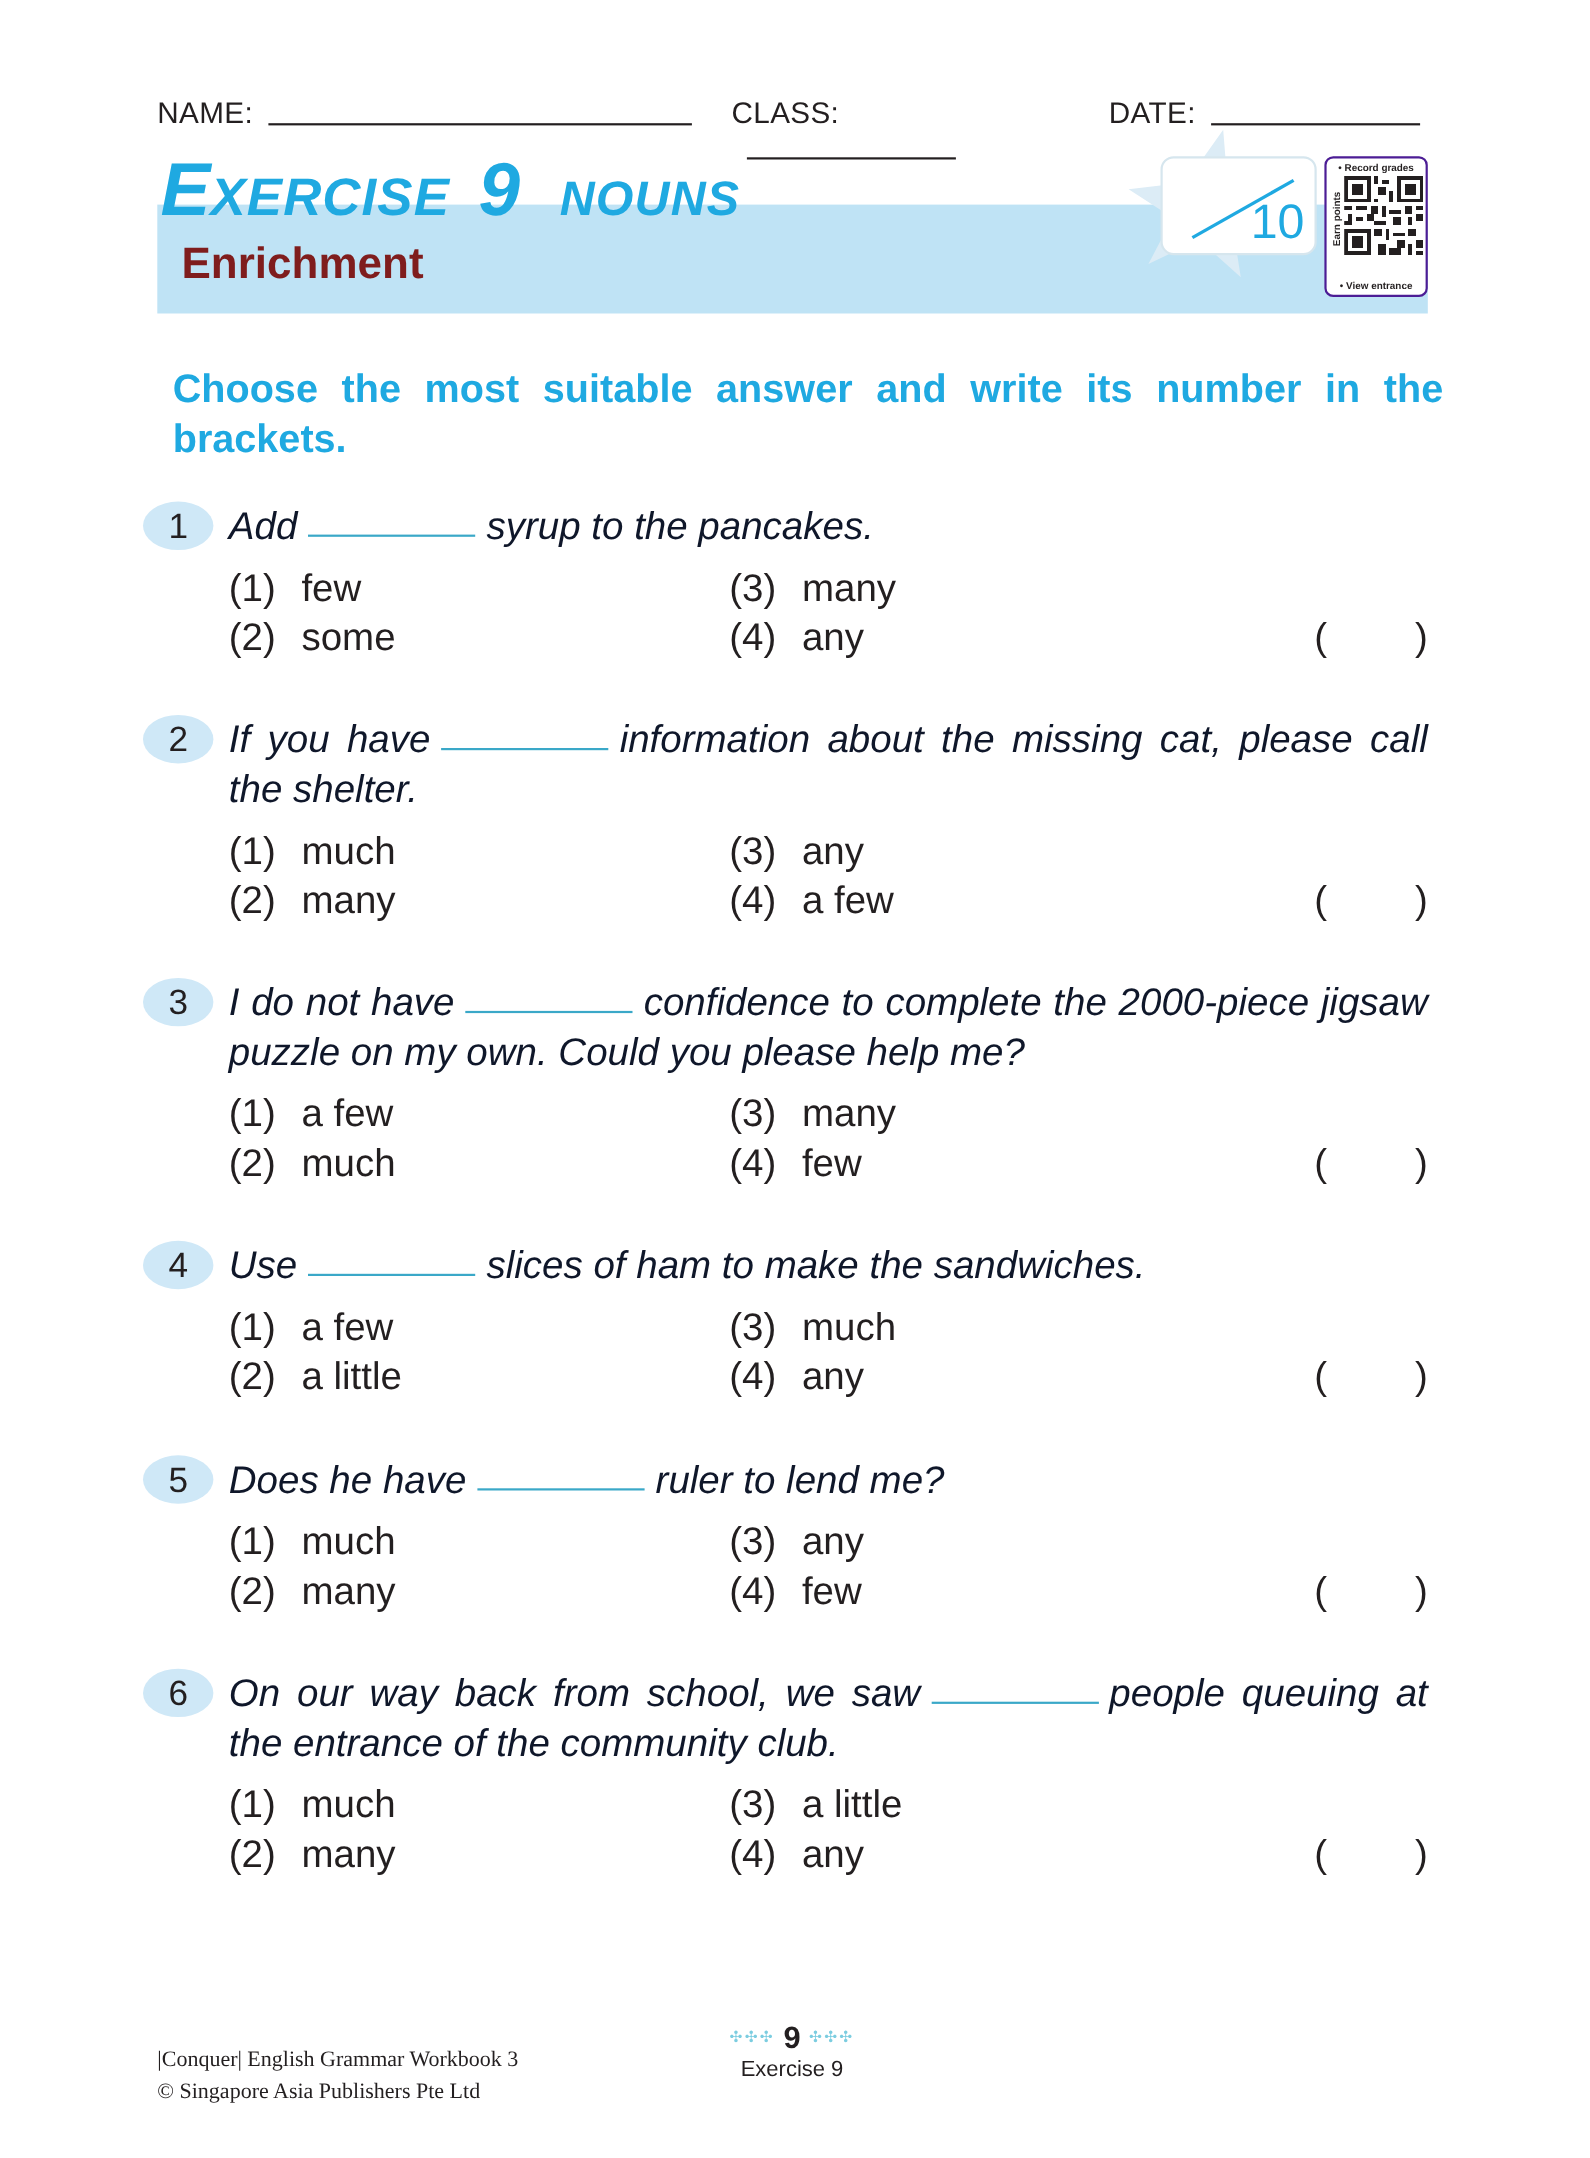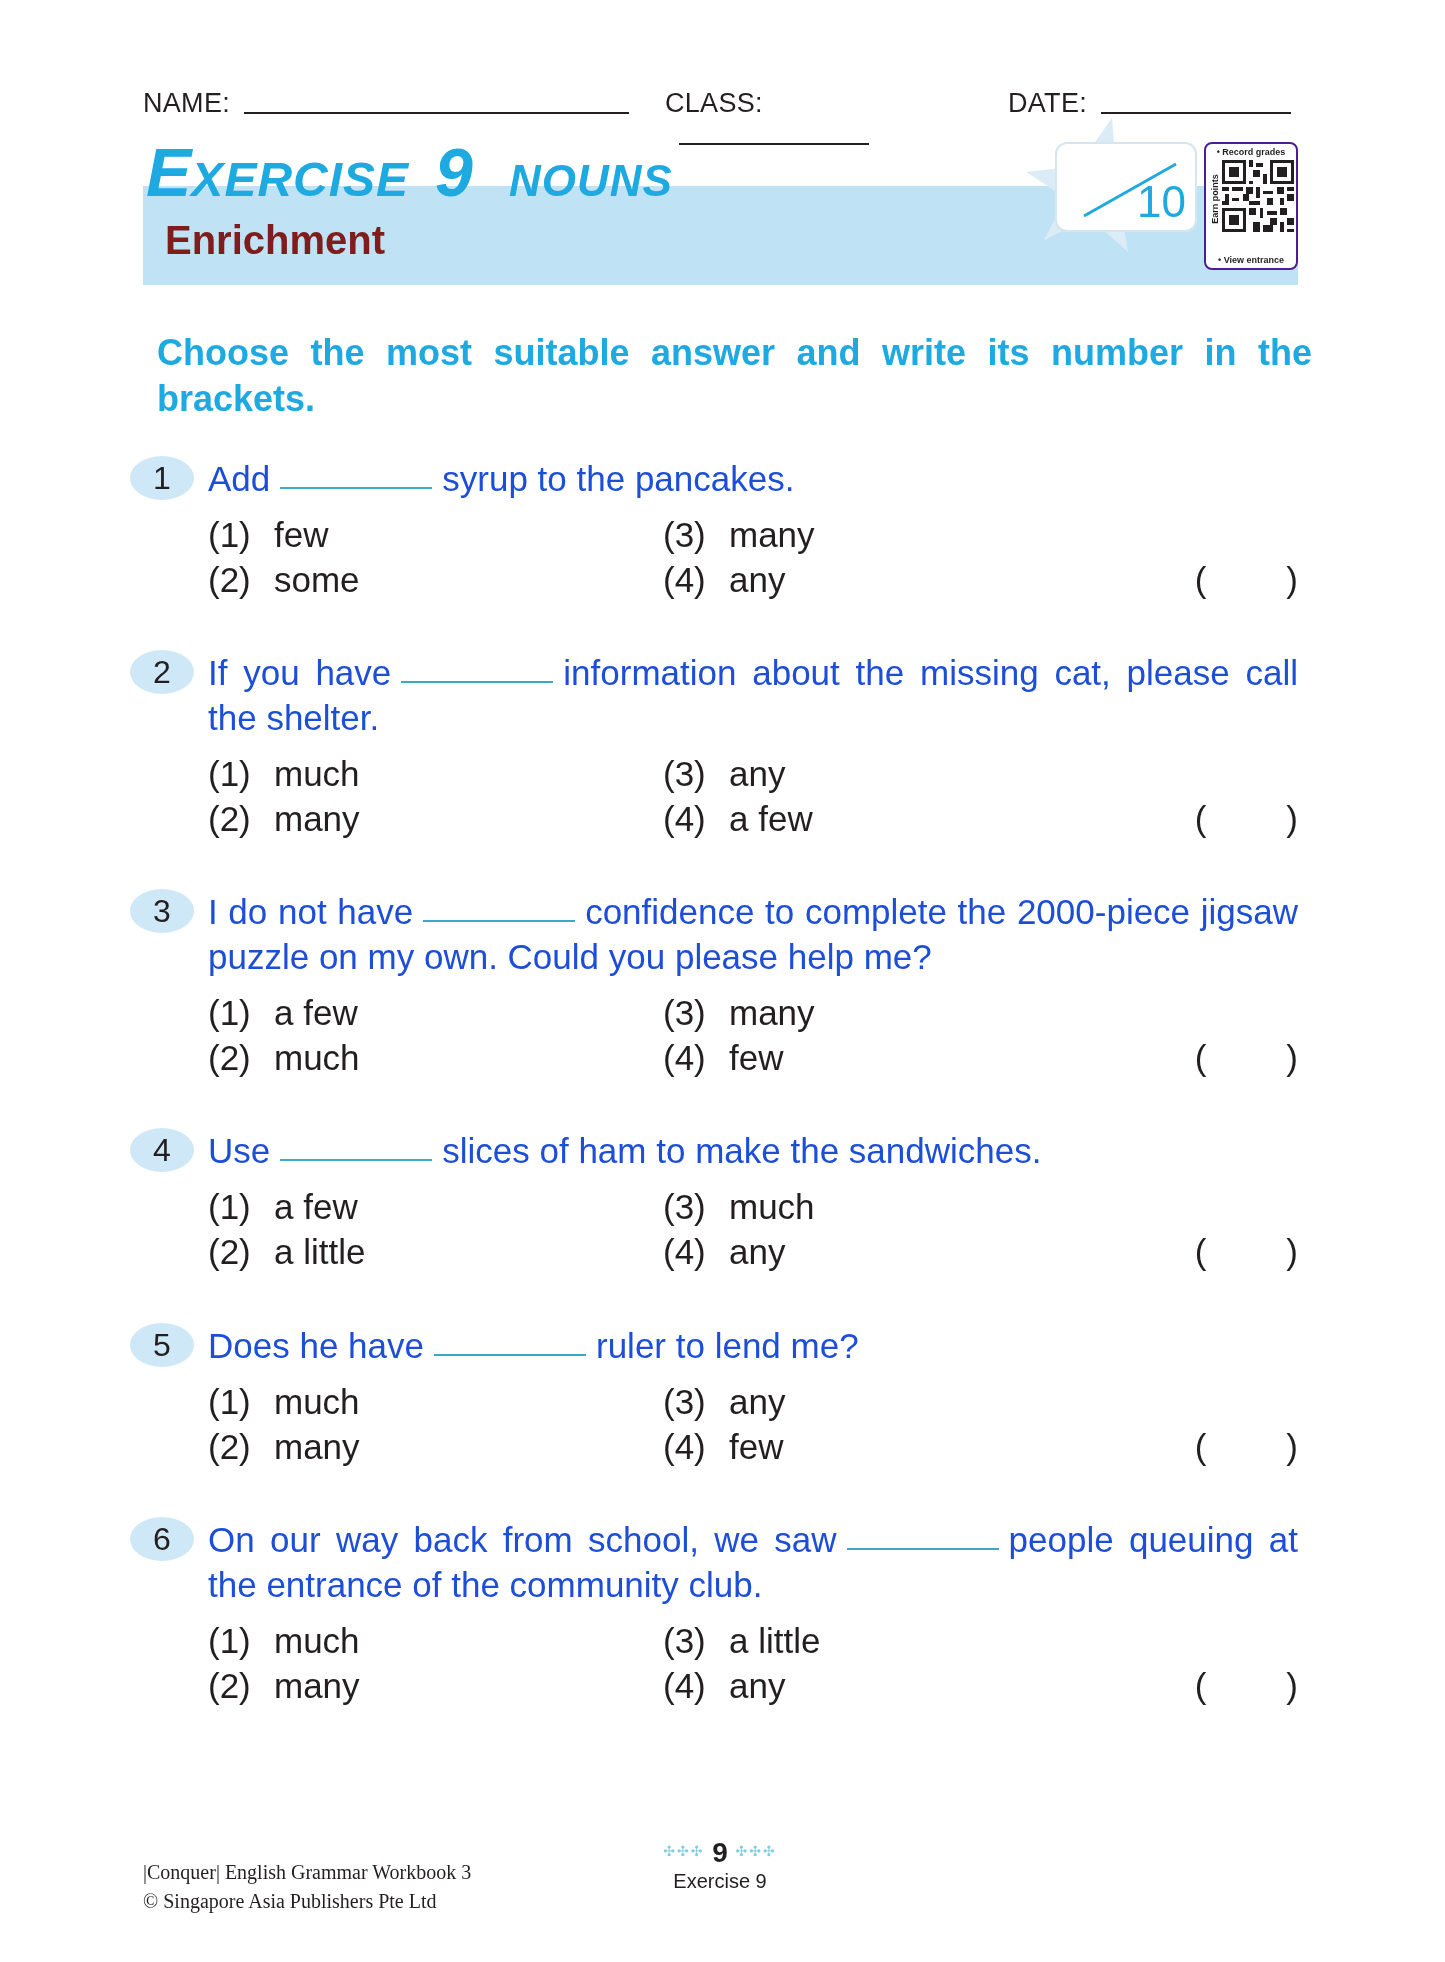--- a/index.html
+++ b/index.html
@@ -31,21 +31,21 @@
     .qr-bottom { position: absolute; left: 0; right: 0; bottom: 3px; text-align: center; font-size: 9px; font-weight: bold; color: #231f20; }
     .qr-side { position: absolute; left: -16px; top: 50px; transform: rotate(-90deg); font-size: 9px; font-weight: bold; color: #231f20; white-space: nowrap; }
     .qr-code { position: absolute; left: 16px; top: 16px; width: 72px; height: 72px; }
 
     
     .instruction { position: absolute; left: 157px; top: 330px; width: 1155px; font-size: 36px; font-weight: bold; color: #1fa9e1; line-height: 46px; text-align: justify; text-align-last: left; }
 
     
     .question { position: absolute; left: 130px; width: 1170px; }
     .qnum { position: absolute; left: 0; top: 0; width: 64px; height: 44px; border-radius: 50%; background: #cfe8f7; font-size: 32px; text-align: center; line-height: 44px; color: #231f20; }
-    .qtext { position: absolute; left: 78px; top: 0; width: 1090px; font-size: 35px; line-height: 45px; color: #1d4ed8; text-align: justify; text-align-last: left; }
+    .qtext { position: absolute; left: 78px; top: 0; width: 1090px; font-size: 35px; line-height: 45px; color: #0f172a; text-align: justify; text-align-last: left; font-style: italic; }
     .blank { display: inline-block; width: 152px; height: 4px; border-bottom: 2px solid #3aa8c8; margin: 0 10px; vertical-align: 2px; }
     .options { position: absolute; left: 78px; width: 1090px; font-size: 35px; line-height: 45px; }
     .opt { position: absolute; white-space: nowrap; }
     .opt .on { display: inline-block; width: 66px; }
     .brackets { position: absolute; right: 0px; font-size: 35px; line-height: 45px; white-space: nowrap; }
     .brackets span { display: inline-block; }
 
     
     .footer-left { position: absolute; left: 143px; top: 1858px; font-family: "Liberation Serif", serif; font-size: 20px; line-height: 29px; color: #231f20; }
     .footer-center { position: absolute; left: 660px; top: 1836px; width: 120px; text-align: center; }

